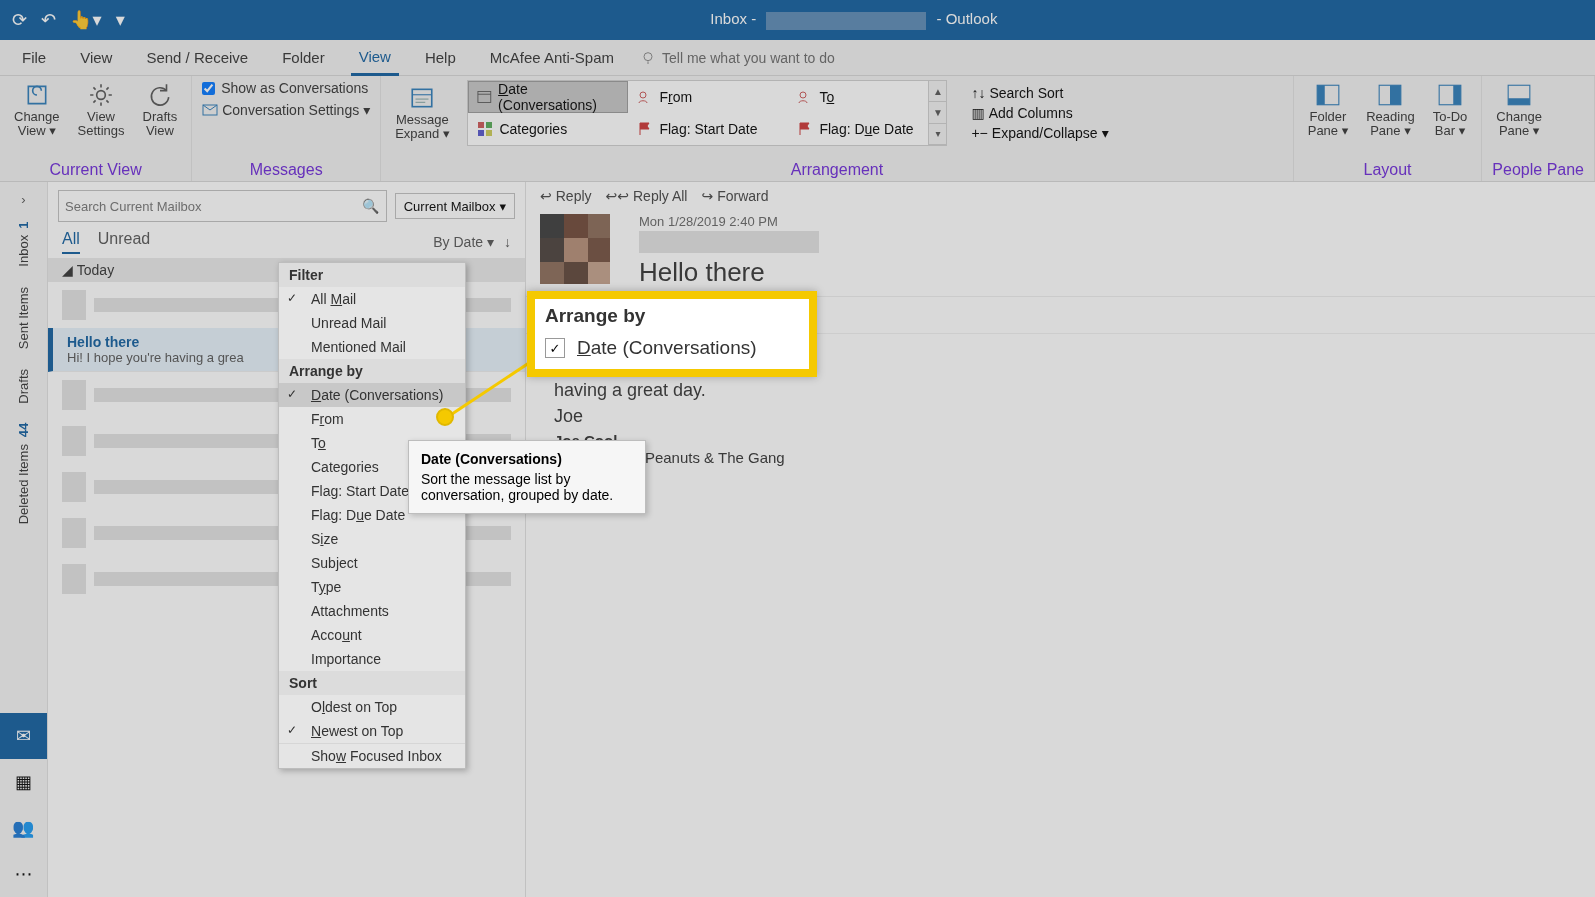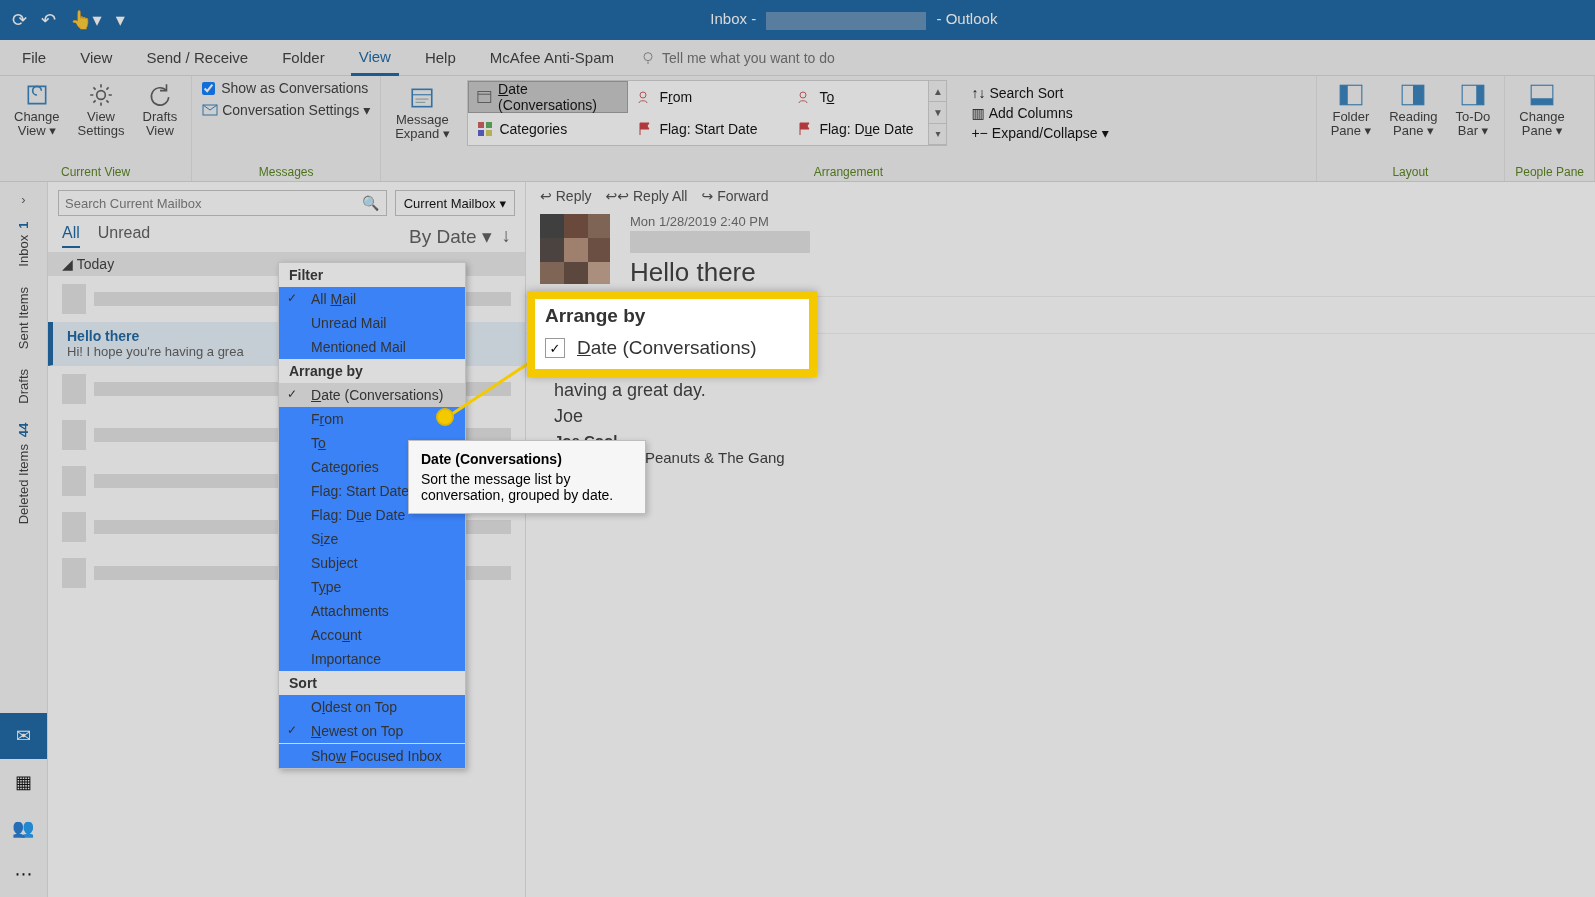--- a/index.html
+++ b/index.html
@@ -16,21 +16,21 @@
 .menu-tabs { height: 36px; background: #f1f1f1; border-bottom: 1px solid #d6d6d6; display: flex; align-items: center; padding: 0 14px 0 14px; gap: 18px; }
 .menu-tabs .tab { padding: 8px 8px; font-size: 15px; color: #333; cursor: pointer; }
 .menu-tabs .tab.active { color: #0f5d9e; border-bottom: 3px solid #0f5d9e; }
 .menu-tabs .tell { color: #6a6a6a; display: flex; align-items: center; gap: 6px; }
 .menu-tabs .tell svg { width: 16px; height: 16px; }
 
 
 .ribbon { height: 106px; background: #f1f1f1; border-bottom: 1px solid #d6d6d6; display: flex; }
 .ribbon-group { border-right: 1px solid #e0e0e0; padding: 4px 10px 2px; display: flex; flex-direction: column; justify-content: space-between; }
 .ribbon-group .body { display: flex; align-items: flex-start; gap: 10px; }
-.ribbon-group .label { text-align: center; font-size: 12px; color: #4d7c0f; padding-top: 2px; }
+.ribbon-group .label { text-align: center; font-size: 16px; color: #6d28d9; padding-top: 2px; }
 .rbtn { display: flex; flex-direction: column; align-items: center; gap: 2px; font-size: 13px; color: #333; padding: 2px 4px; cursor: pointer; }
 .rbtn svg { width: 30px; height: 26px; }
 .rbtn .two { display: flex; flex-direction: column; align-items: center; line-height: 1.1; }
 .row-col { display: flex; flex-direction: column; gap: 6px; }
 .row-col label { display: flex; align-items: center; gap: 6px; font-size: 14px; color: #333; }
 .row-col .small-btn { font-size: 14px; color: #333; display: flex; align-items: center; gap: 4px; }
 
 
 .arr-wrap { display: flex; }
 .arr-grid { display: grid; grid-template-columns: 160px 160px 140px; grid-template-rows: 32px 32px; border: 1px solid #cfcfcf; background: #fff; }
@@ -47,53 +47,53 @@
 .left-rail { width: 48px; background: #f4f4f4; border-right: 1px solid #e0e0e0; display: flex; flex-direction: column; align-items: center; padding-top: 6px; }
 .left-rail .collapse { font-size: 13px; color: #555; padding: 4px; }
 .left-rail .vert-tab { writing-mode: vertical-rl; transform: rotate(180deg); font-size: 13px; color: #333; margin: 10px 0; cursor: pointer; }
 .left-rail .vert-tab .num { color: #0f5d9e; font-weight: bold; display: inline-block; margin-top: 3px; }
 .left-rail .nav-icons { margin-top: auto; display: flex; flex-direction: column; width: 100%; }
 .left-rail .nav-icons div { height: 46px; display: flex; align-items: center; justify-content: center; font-size: 18px; cursor: pointer; }
 .left-rail .nav-icons .active { background: #0f5d9e; color: #fff; }
 
 .mid { width: 478px; border-right: 1px solid #e0e0e0; display: flex; flex-direction: column; }
 .search-row { display: flex; gap: 8px; padding: 8px 10px; align-items: center; }
-.search-box { flex: 1; border: 1px solid #c1c1c1; display: flex; align-items: center; height: 26px; padding: 0 6px; }
+.search-box { flex: 1; border: 1px solid #c1c1c1; display: flex; align-items: center; height: 32px; padding: 0 6px; }
 .search-box input { flex: 1; border: none; outline: none; font-size: 13px; }
 .scope { border: 1px solid #c1c1c1; height: 26px; padding: 0 8px; font-size: 13px; display: flex; align-items: center; gap: 4px; }
 .filter-row { display: flex; justify-content: space-between; padding: 0 14px 4px; align-items: center; }
 .filter-row .tabs { display: flex; gap: 18px; font-size: 16px; }
 .filter-row .tabs .t { color: #555; cursor: pointer; padding-bottom: 4px; }
 .filter-row .tabs .t.active { color: #0f5d9e; border-bottom: 2px solid #0f5d9e; }
-.filter-row .right { display: flex; gap: 10px; align-items: center; color: #555; font-size: 19px; }
+.filter-row .right { display: flex; gap: 10px; align-items: center; color: #555; font-size: 14px; }
 .today-hdr { background: #eaeaea; padding: 4px 14px; font-size: 14px; color: #333; display: flex; align-items: center; gap: 4px; }
 .msg-item { padding: 6px 14px; border-bottom: 1px solid #eee; }
 .msg-item.active { border-left: 5px solid #0f5d9e; background: #e6f1fa; }
 .msg-item .subj { color: #0f5d9e; font-weight: 600; }
 .msg-item .prev { color: #555; font-size: 13px; white-space: nowrap; overflow: hidden; }
 .msg-redacted { height: 30px; margin: 8px 14px; display: flex; gap: 8px; }
 .msg-redacted .b { background: #e2e2e2; }
 .msg-redacted .b1 { width: 24px; } .msg-redacted .b2 { flex:1; height:14px; align-self:center;} 
 
 .reader { flex: 1; display: flex; flex-direction: column; }
 .read-actions { display: flex; gap: 14px; padding: 6px 14px; font-size: 14px; color: #444; }
 .read-actions div { display: flex; align-items: center; gap: 4px; cursor: pointer; }
-.read-head { display: flex; gap: 20px; padding: 4px 14px 8px; border-bottom: 1px solid #eee; }
+.read-head { display: flex; gap: 29px; padding: 4px 14px 8px; border-bottom: 1px solid #eee; }
 .avatar { width: 70px; height: 70px; }
 .head-text .date { color: #666; font-size: 13px; }
 .head-text .from-r { width: 180px; height: 22px; background: #e2e2e2; margin: 2px 0; }
 .head-text .subj { font-size: 26px; color: #333; margin-top: 4px; }
 .due { padding: 10px 16px; color: #555; font-size: 14px; border-bottom: 1px solid #f0f0f0; }
 .body-text { padding: 20px 28px; font-size: 18px; color: #333; }
 .body-text p { margin-bottom: 5px; }
 .sig-name { font-weight: bold; font-size: 15px; }
 .sig-title { font-size: 15px; color: #333; }
 
 
-.ctx { position: absolute; left: 278px; top: 262px; width: 188px; background: #3b82f6; border: 1px solid #bdbdbd; box-shadow: 2px 2px 6px rgba(0,0,0,.25); z-index: 50; font-size: 14px; }
+.ctx { position: absolute; left: 278px; top: 262px; width: 188px; background: #e5e5e5; border: 1px solid #bdbdbd; box-shadow: 2px 2px 6px rgba(0,0,0,.25); z-index: 50; font-size: 14px; }
 .ctx .hdr { background: #dcdcdc; padding: 4px 10px; font-weight: 600; color: #333; }
 .ctx .item { padding: 4px 10px 4px 32px; position: relative; cursor: pointer; color: #333; }
 .ctx .item.sel { background: #c8c8c8; }
 .ctx .item .chk { position: absolute; left: 8px; font-size: 12px; }
 .ctx .sep { border-top: 1px solid #d6d6d6; }
 
 
 .tooltip { position: absolute; left: 408px; top: 440px; width: 238px; background: #f6f6f6; border: 1px solid #bdbdbd; padding: 10px 12px; box-shadow: 2px 2px 6px rgba(0,0,0,.2); z-index: 60; font-size: 14px; }
 .tooltip .t-title { font-weight: 600; margin-bottom: 4px; }
 

